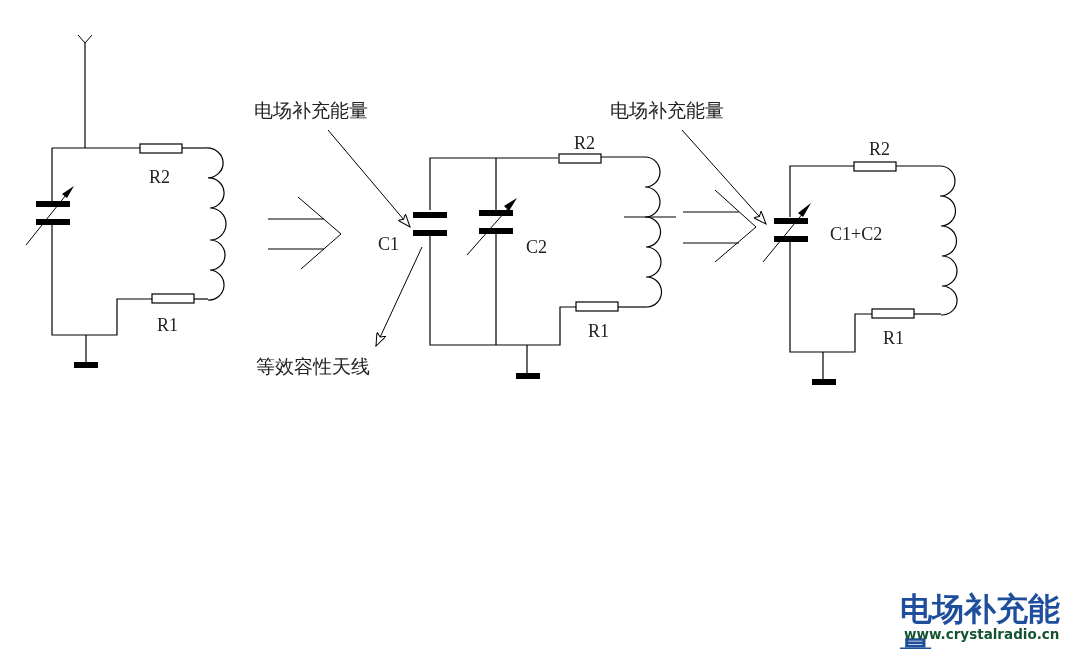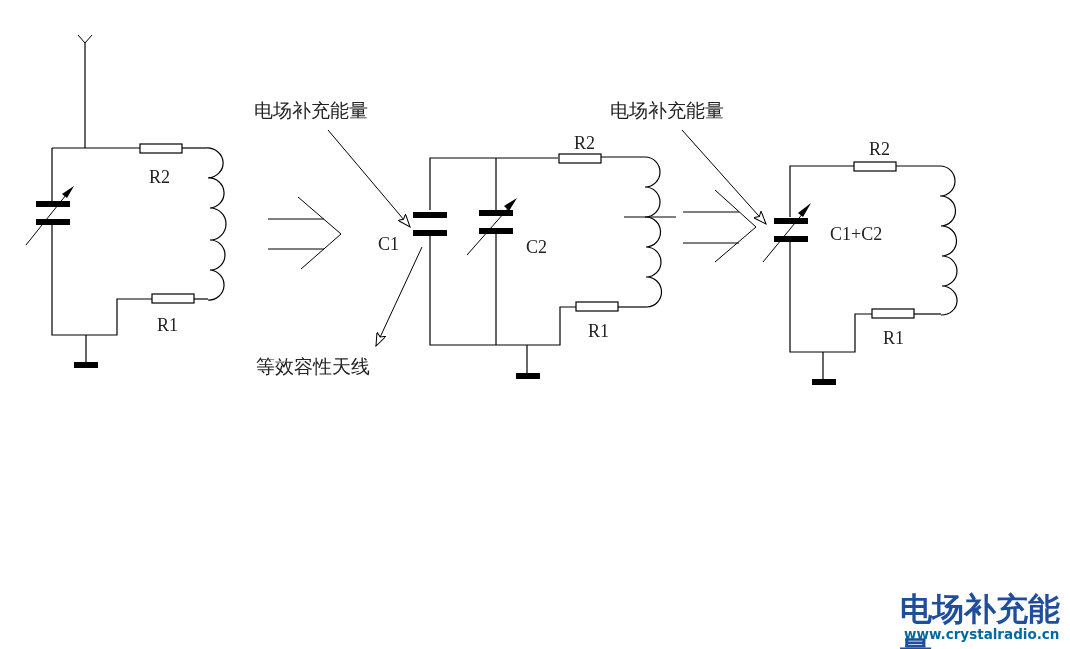--- a/index.html
+++ b/index.html
@@ -5,21 +5,21 @@
     html, body { margin: 0; padding: 0; background: #ffffff; }
     body { width: 1070px; height: 649px; position: relative; overflow: hidden; font-family: "DejaVu Sans", sans-serif; }
     #diagram { position: absolute; left: 0; top: 0; }
     .wire { stroke: #000; stroke-width: 1.2; fill: none; }
     .thin { stroke: #000; stroke-width: 1; fill: none; }
     .plate { fill: #000; }
     .res { fill: #fff; stroke: #000; stroke-width: 1.2; }
     .lbl { font-family: "Liberation Serif", serif; font-size: 18px; fill: #222; }
     .cn { font-family: "DejaVu Sans", sans-serif; font-size: 19px; fill: #222; }
     .brand-cn { position: absolute; left: 900px; top: 588px; font-family: "DejaVu Sans", sans-serif; font-weight: bold; font-size: 32px; letter-spacing: 0px; color: #1f4e9c; }
-    .brand-url { position: absolute; left: 904px; top: 626px; font-family: "DejaVu Sans", sans-serif; font-weight: bold; font-size: 13.5px; color: #0369a1; }
+    .brand-url { position: absolute; left: 904px; top: 626px; font-family: "DejaVu Sans", sans-serif; font-weight: bold; font-size: 13.5px; color: #14532d; }
   </style>
 </head>
 <body>
 
 <svg id="diagram" width="1070" height="649" viewBox="0 0 1070 649" xmlns="http://www.w3.org/2000/svg">
   <defs>
     <marker id="hollowArrow" markerWidth="14" markerHeight="10" refX="13" refY="5" orient="auto" markerUnits="userSpaceOnUse">
       <path d="M0,0 L13,5 L0,10 L3,5 Z" fill="#fff" stroke="#000" stroke-width="1"></path>
     </marker>
   </defs>

